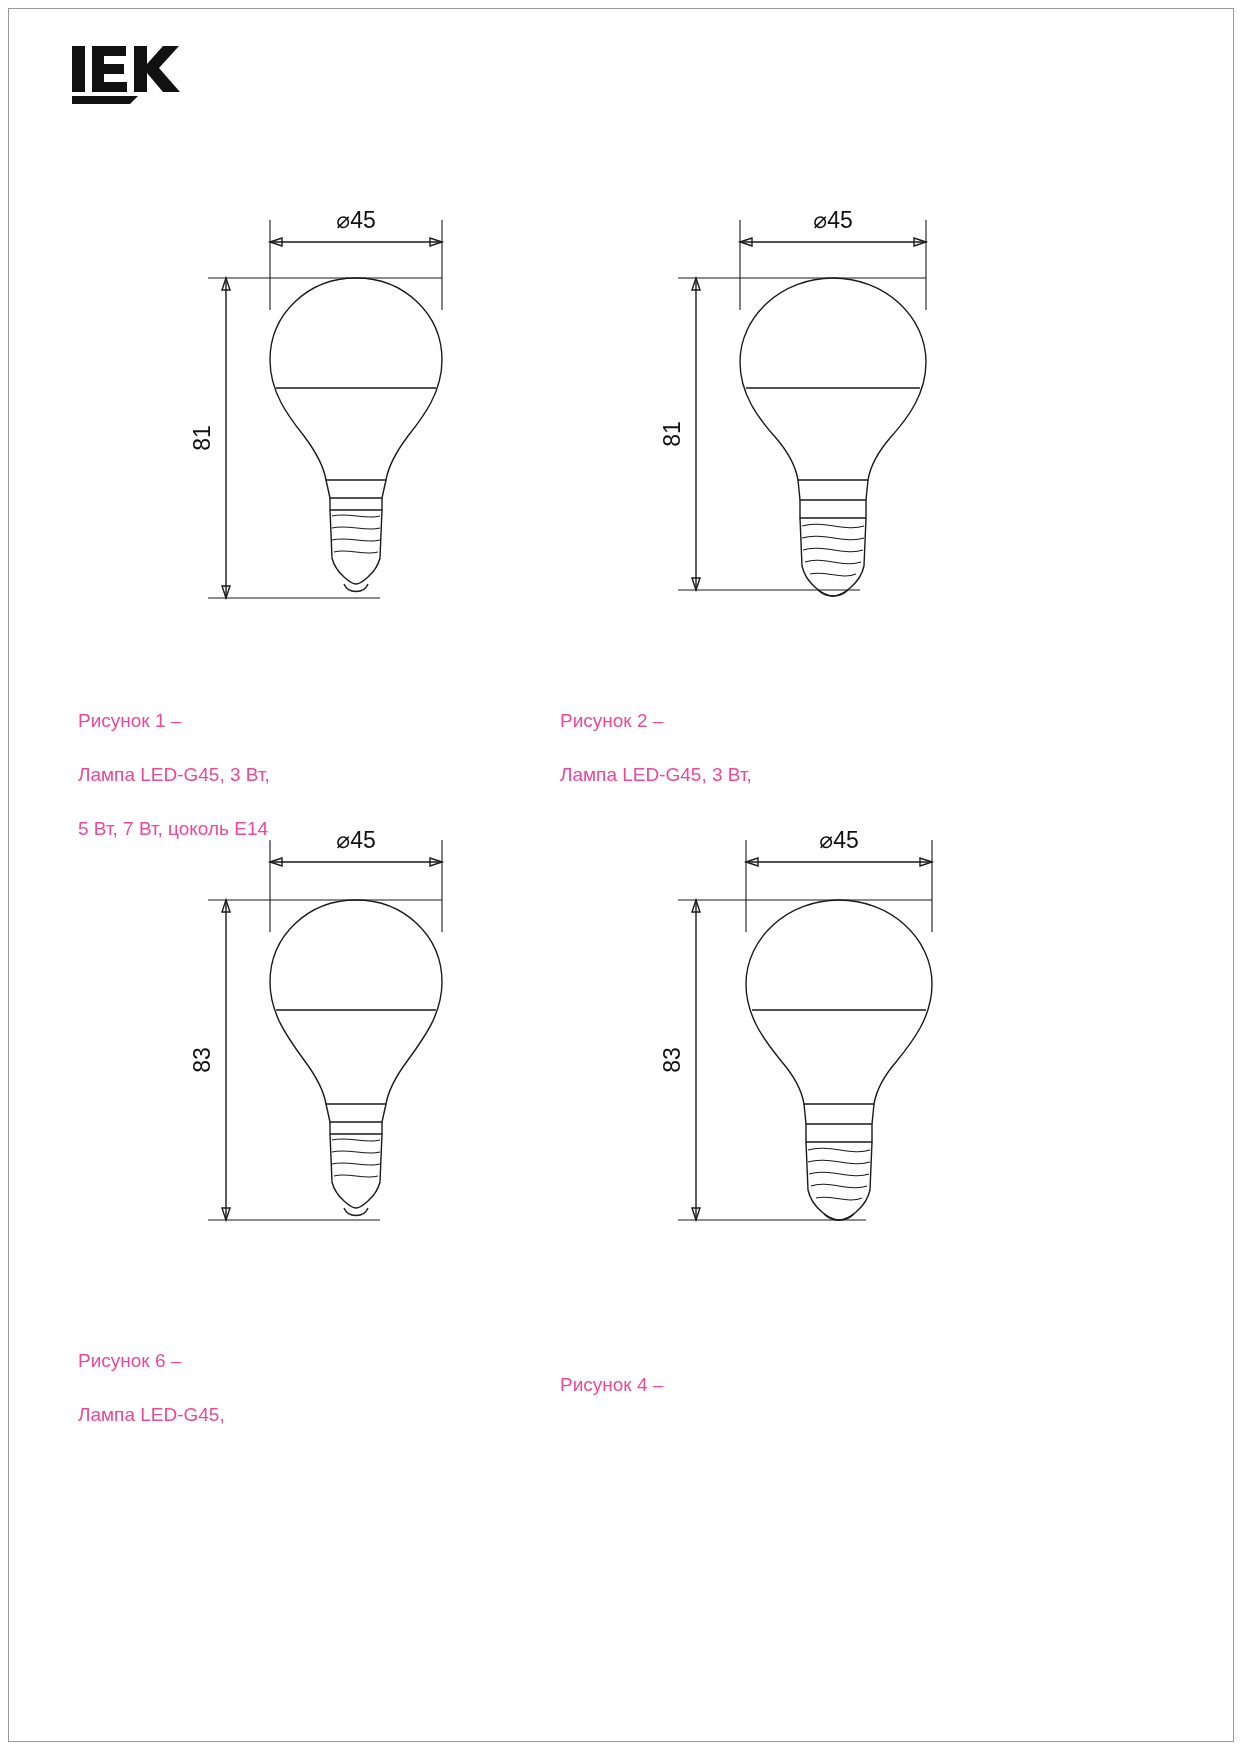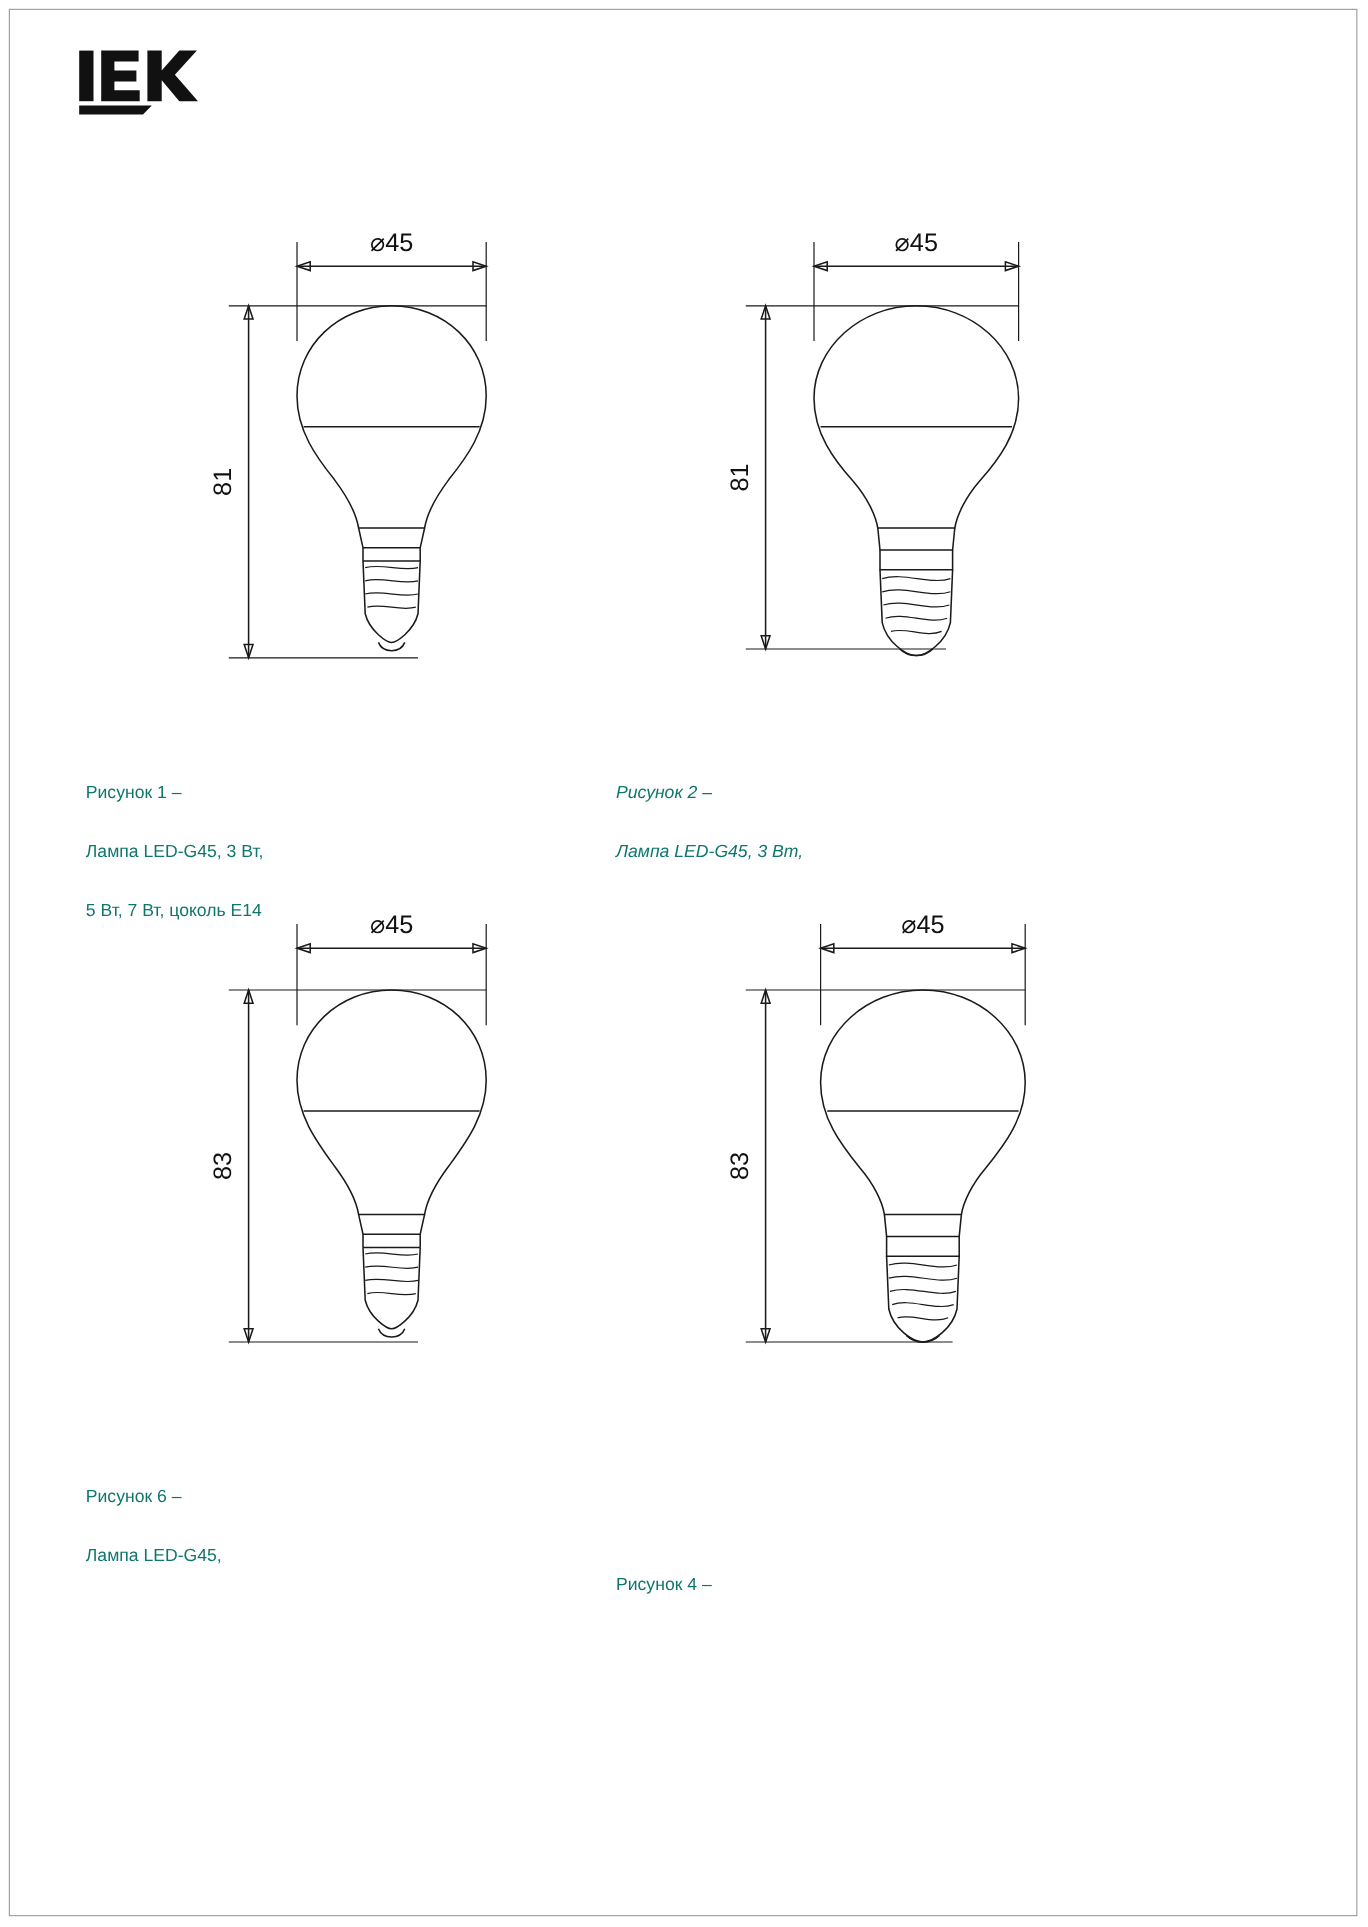--- a/index.html
+++ b/index.html
@@ -26,29 +26,29 @@
   .figure{
     position:absolute;
   }
   .fig1{left:180px;top:180px;width:420px;height:450px;}
   .fig2{left:650px;top:180px;width:420px;height:450px;}
   .fig3{left:180px;top:820px;width:420px;height:450px;}
   .fig4{left:650px;top:820px;width:420px;height:450px;}
 
   .caption{
     position:absolute;
-    font-size:16px;
+    font-size:19px;
     line-height:27px;
-    color:#0f766e;
+    color:#ec4899;
     white-space:pre-line;
   }
   .cap1{left:78px;top:680px;width:400px;}
-  .cap2{left:560px;top:680px;width:420px;font-style:italic;}
+  .cap2{left:560px;top:680px;width:420px;}
   .cap3{left:78px;top:1320px;width:400px;}
-  .cap4{left:560px;top:1400px;width:420px;}
+  .cap4{left:560px;top:1344px;width:420px;}
 
   svg{display:block;overflow:visible;}
   .ln{stroke:#1a1a1a;stroke-width:1.4;fill:none;}
   .thin{stroke:#1a1a1a;stroke-width:1.1;fill:none;}
   .dimtxt{font-family:"Liberation Sans",sans-serif;font-size:23px;fill:#111;}
 </style>
 </head>
 <body>
 
 <div class="page-frame"></div>

